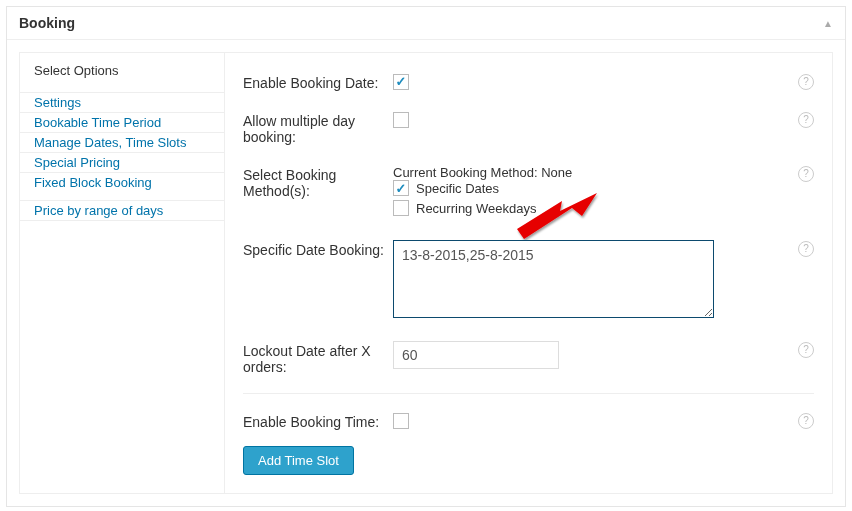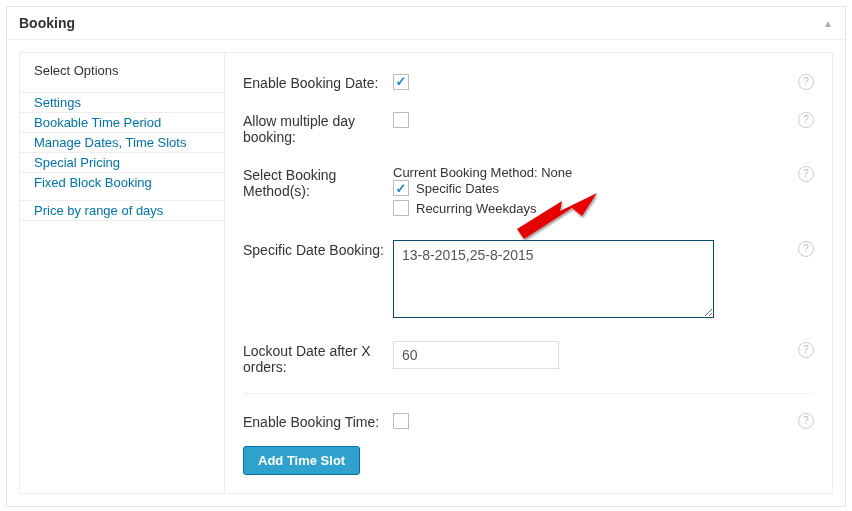--- a/index.html
+++ b/index.html
@@ -22,21 +22,21 @@
     .input-col { flex: 1; position: relative; }
     .help-col { width: 40px; text-align: right; color: #ccc; }
     .help-icon { display: inline-block; width: 16px; height: 16px; border: 1px solid #ccc; border-radius: 50%; font-size: 10px; line-height: 14px; text-align: center; color: #bbb; cursor: help; }
     .checkbox { width: 16px; height: 16px; border: 1px solid #bbb; display: inline-flex; align-items: center; justify-content: center; vertical-align: middle; background: #fff; cursor: pointer; }
     .checkbox.checked::after { content: "✓"; color: #1e8cbe; font-size: 13px; font-weight: bold; line-height: 1; }
     .method-text { font-size: 13px; color: #333; margin-bottom: 0; }
     .cb-line { display: flex; align-items: flex-end; gap: 7px; margin-bottom: 4px; }
     .cb-label { font-size: 13px; color: #333; }
     textarea { width: 321px; height: 78px; border: 1px solid #0c4a6e; padding: 6px 8px; font-family: inherit; font-size: 14px; color: #555; resize: both; }
     input[type="text"] { width: 166px; height: 28px; border: 1px solid #ddd; padding: 2px 8px; font-family: inherit; font-size: 14px; color: #555; }
-    .btn-primary { background: #2ea2cc; border: 1px solid #0074a2; color: #fff; padding: 6px 14px; font-size: 13px; border-radius: 3px; cursor: pointer; margin-top: 4px; font-weight: bold; }
+    .btn-primary { background: #2ea2cc; border: 1px solid #0074a2; color: #fff; padding: 6px 14px; font-size: 13px; border-radius: 3px; cursor: pointer; margin-top: 4px; }
     .arrow { position: absolute; left: 287px; top: 128px; pointer-events: none; }
   </style>
 </head>
 <body>
 
 <div class="panel">
   <div class="panel-header">
     <h3>Booking</h3>
     <span class="collapse-icon">▲</span>
   </div>

